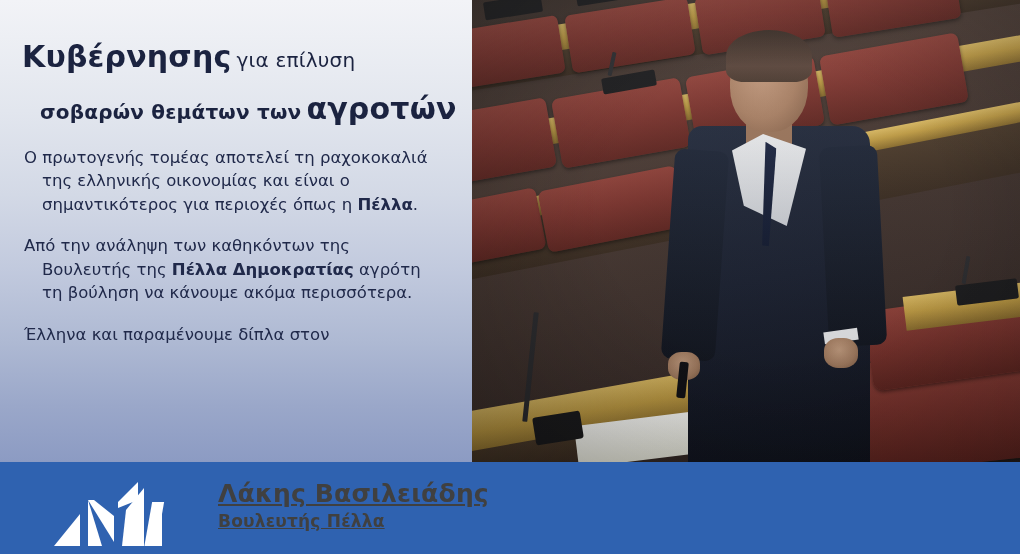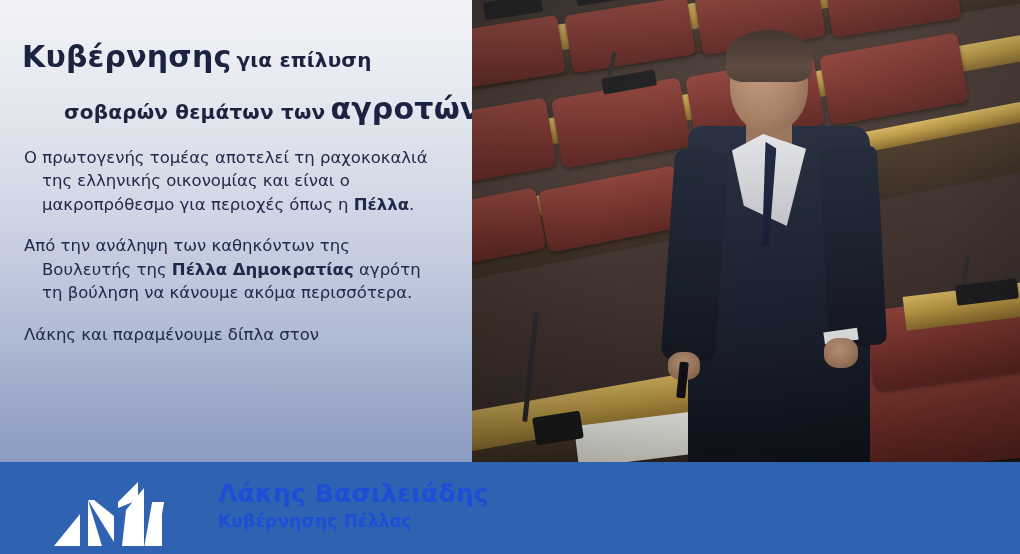--- a/index.html
+++ b/index.html
@@ -36,24 +36,24 @@
   }
   .head-line-1{
     padding-left:22px;
     white-space:nowrap;
     line-height:1.0;
   }
   .head-big-1{
     font-size:30px;font-weight:bold;letter-spacing:0.2px;
   }
   .head-small-1{
-    font-size:20px;font-weight:bold;letter-spacing:0.2px;
+    font-size:20px;font-weight:normal;letter-spacing:0.2px;
   }
   .head-line-2{
-    padding-left:64px;margin-top:22px;
+    padding-left:40px;margin-top:22px;
     white-space:nowrap;
     line-height:1.0;
   }
   .head-small-2{
     font-size:20px;font-weight:bold;letter-spacing:0.2px;
   }
   .head-big-2{
     font-size:30px;font-weight:bold;letter-spacing:0.2px;
   }
 
@@ -170,21 +170,22 @@
   .bottom-bar{
     position:absolute;left:0;top:462px;width:1020px;height:92px;
     background:#2f62b0;
   }
   .logo{
     position:absolute;left:52px;top:480px;width:118px;height:68px;
   }
   .logo svg{display:block;}
   .name-block{
     position:absolute;left:218px;top:480px;
-    color:#1d4ed8;
+    color:#404040;
+    text-decoration:underline;
   }
   .name-main{
     font-size:25px;font-weight:bold;letter-spacing:.2px;line-height:1.12;
     white-space:nowrap;
   }
   .name-sub{
     font-size:17px;font-weight:bold;letter-spacing:.2px;line-height:1.25;
     margin-top:3px;white-space:nowrap;
   }
 </style>
@@ -204,31 +205,31 @@
         <span class="head-small-2">σοβαρών θεμάτων των</span>
         <span class="head-big-2">αγροτών</span>
       </div>
     </div>
 
     <div class="paragraphs">
 
       <p class="para">
         <span class="ln">Ο πρωτογενής τομέας αποτελεί τη ραχοκοκαλιά</span>
         <span class="ln ind">της ελληνικής οικονομίας και είναι ο</span>
-        <span class="ln ind"><span>μακροπρόθεσμο για περιοχές όπως η </span><b>Πέλλα</b><span>.</span></span>
+        <span class="ln ind"><span>σημαντικότερος για περιοχές όπως η </span><b>Πέλλα</b><span>.</span></span>
       </p>
 
       <p class="para">
         <span class="ln">Από την ανάληψη των καθηκόντων της</span>
         <span class="ln ind"><span>Βουλευτής της </span><b>Πέλλα Δημοκρατίας</b><span> αγρότη</span></span>
         <span class="ln ind">τη βούληση να κάνουμε ακόμα περισσότερα.</span>
       </p>
 
       <p class="para">
-        <span class="ln">Λάκης και παραμένουμε δίπλα στον</span>
+        <span class="ln">Έλληνα και παραμένουμε δίπλα στον</span>
       </p>
 
     </div>
   </div>
 
   <div class="photo">
     <div class="ph-layer ph-wall"></div>
 
     <div class="desk" style="left:-40px;top:-6px;width:640px;height:30px;transform:rotate(-9deg);"></div>
     <div class="deskdark" style="left:-40px;top:20px;width:640px;height:26px;transform:rotate(-9deg);"></div>
@@ -301,16 +302,16 @@
       <polygon points="74,30 92,8 92,66 70,66" fill="#ffffff"></polygon>
 
       <polygon points="96,66 110,30 110,66" fill="#ffffff"></polygon>
 
       <polygon points="104,22 116,22 116,66 104,66" fill="#ffffff" transform="skewX(-10)"></polygon>
     </svg>
   </div>
 
   <div class="name-block">
     <div class="name-main">Λάκης Βασιλειάδης</div>
-    <div class="name-sub">Κυβέρνησης Πέλλας</div>
+    <div class="name-sub">Βουλευτής Πέλλα</div>
   </div>
 
 </div>
 
 </body></html>

